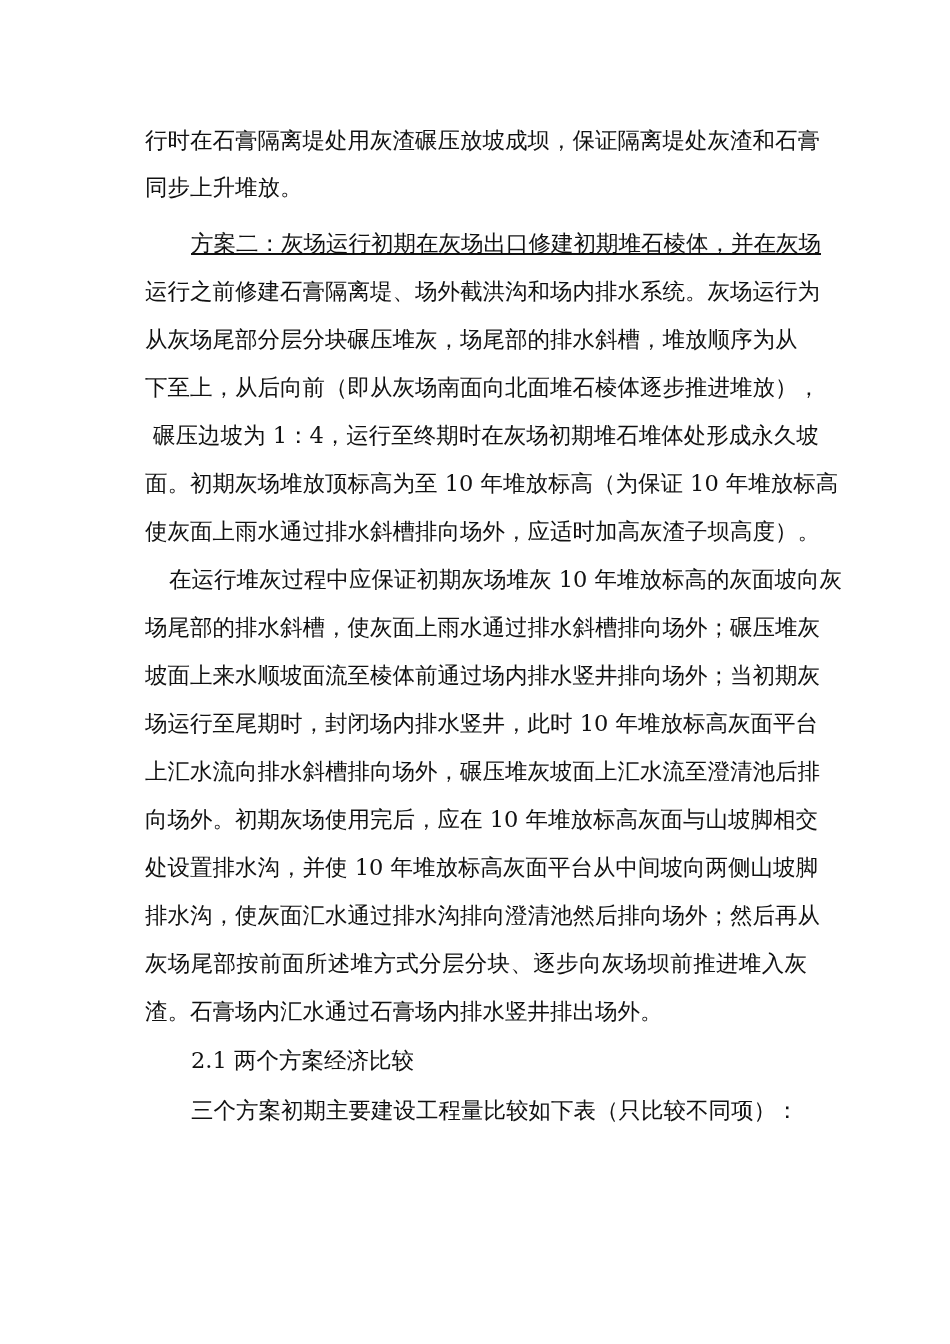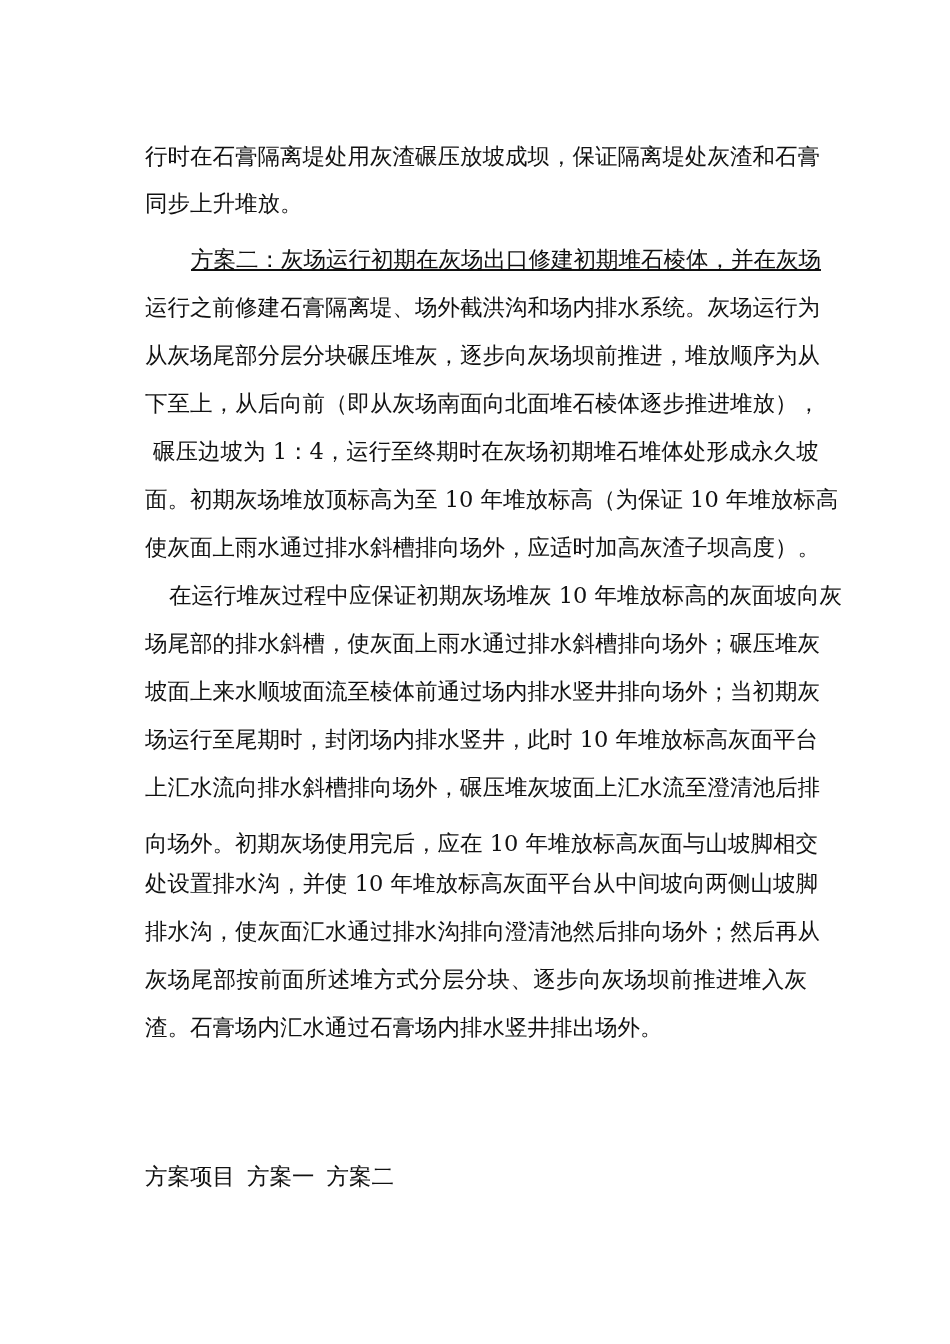--- a/index.html
+++ b/index.html
@@ -10,21 +10,21 @@
   body {
     width: 950px;
     height: 1344px;
     position: relative;
     overflow: hidden;
     font-family: "DejaVu Serif", "Liberation Serif", serif;
     color: #111111;
   }
   .page {
     position: absolute;
-    left: 0; top: 16px;
+    left: 0; top: 0;
     width: 950px;
     height: 984px;
     background: #ffffff;
   }
   .line {
     position: absolute;
     left: 145px;
     width: 662px;
     height: 30px;
     font-size: 22.5px;
@@ -44,35 +44,34 @@
 </style>
 </head>
 <body>
 
 <div class="page">
   <div id="lines">
       <div class="line" style="top: 125px; text-align: left; text-align-last: left;"><span>行时在石膏隔离堤处用灰渣碾压放坡成坝，保证隔离堤处灰渣和石膏</span></div>
       <div class="line last" style="top: 172px;">同步上升堆放。</div>
       <div class="line indent" style="top: 228px; text-align: left; text-align-last: left; text-decoration: underline;"><span>方案二：灰场运行初期在灰场出口修建初期堆石棱体，并在灰场</span></div>
       <div class="line" style="top: 276px; text-align: left; text-align-last: left;"><span>运行之前修建石膏隔离堤、场外截洪沟和场内排水系统。灰场运行为</span></div>
-      <div class="line" style="top: 324px; text-align: left; text-align-last: left;"><span>从灰场尾部分层分块碾压堆灰，逐步向灰场坝前推进，堆放顺序为从</span></div>
+      <div class="line" style="top: 324px; text-align: left; text-align-last: left;"><span>从灰场尾部分层分块碾压堆灰，场尾部的排水斜槽，堆放顺序为从</span></div>
       <div class="line" style="top: 372px; text-align: left; text-align-last: left;"><span>下至上，从后向前（即从灰场南面向北面堆石棱体逐步推进堆放），</span></div>
       <div class="line" style="top: 420px; text-align: left; text-align-last: left; margin-left: 8px;"><span>碾压边坡为 1：4，运行至终期时在灰场初期堆石堆体处形成永久坡</span></div>
       <div class="line" style="top: 468px; text-align: left; text-align-last: left;"><span>面。初期灰场堆放顶标高为至 10 年堆放标高（为保证 10 年堆放标高</span></div>
       <div class="line" style="top: 516px; text-align: left; text-align-last: left;"><span>使灰面上雨水通过排水斜槽排向场外，应适时加高灰渣子坝高度）。</span></div>
       <div class="line" style="top: 564px; text-align: left; text-align-last: left; margin-left: 24px;"><span>在运行堆灰过程中应保证初期灰场堆灰 10 年堆放标高的灰面坡向灰</span></div>
       <div class="line" style="top: 612px; text-align: right; text-align-last: left;"><span>场尾部的排水斜槽，使灰面上雨水通过排水斜槽排向场外；碾压堆灰</span></div>
       <div class="line" style="top: 660px; text-align: left; text-align-last: left;"><span>坡面上来水顺坡面流至棱体前通过场内排水竖井排向场外；当初期灰</span></div>
       <div class="line" style="top: 708px; text-align: left; text-align-last: left;"><span>场运行至尾期时，封闭场内排水竖井，此时 10 年堆放标高灰面平台</span></div>
       <div class="line" style="top: 756px; text-align: right; text-align-last: left;"><span>上汇水流向排水斜槽排向场外，碾压堆灰坡面上汇水流至澄清池后排</span></div>
-      <div class="line" style="top: 804px; text-align: left; text-align-last: left; margin-top: 8px;"><span>向场外。初期灰场使用完后，应在 10 年堆放标高灰面与山坡脚相交</span></div>
+      <div class="line" style="top: 804px; text-align: left; text-align-last: left;"><span>向场外。初期灰场使用完后，应在 10 年堆放标高灰面与山坡脚相交</span></div>
       <div class="line" style="top: 852px; text-align: center; text-align-last: left;"><span>处设置排水沟，并使 10 年堆放标高灰面平台从中间坡向两侧山坡脚</span></div>
       <div class="line" style="top: 900px; text-align: right; text-align-last: left;"><span>排水沟，使灰面汇水通过排水沟排向澄清池然后排向场外；然后再从</span></div>
       <div class="line" style="top: 948px; text-align: left; text-align-last: left;"><span style="letter-spacing: 0.339286px;">灰场尾部按前面所述堆方式分层分块、逐步向灰场坝前推进堆入灰</span></div>
       <div class="line last" style="top: 996px;">渣。石膏场内汇水通过石膏场内排水竖井排出场外。</div>
     </div>
 
+  <div class="line indent last" style="top:1045px;">2.1 两个方案经济比较</div>
 
+  <div class="line indent last" style="top:1095px;">三个方案初期主要建设工程量比较如下表（只比较不同项）：</div>
 
-  <div class="line last" style="top:1145px;">
-    <span>方案项目</span><span style="display:inline-block;width:12px;"></span><span>方案一</span><span style="display:inline-block;width:12px;"></span><span>方案二</span>
-  </div>
 </div>
 
 </body></html>

